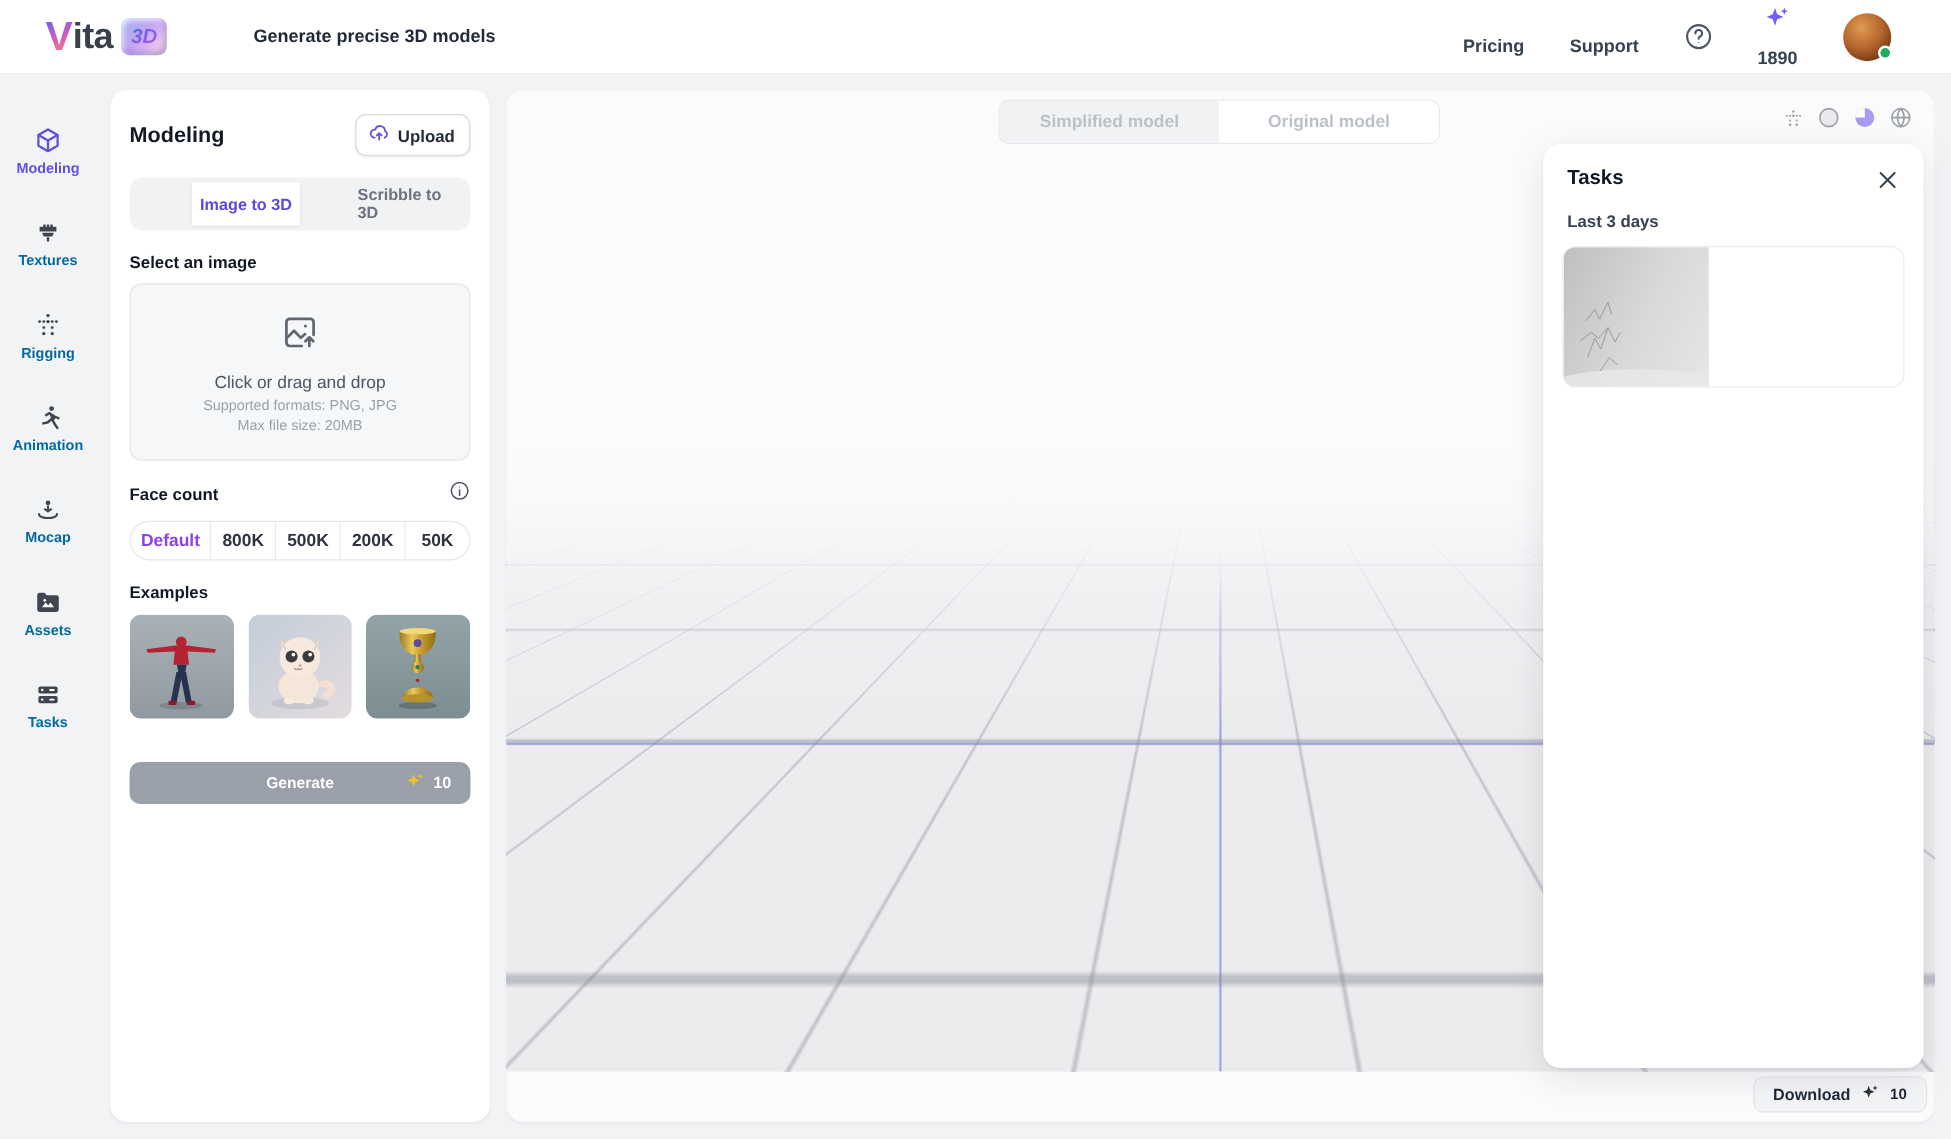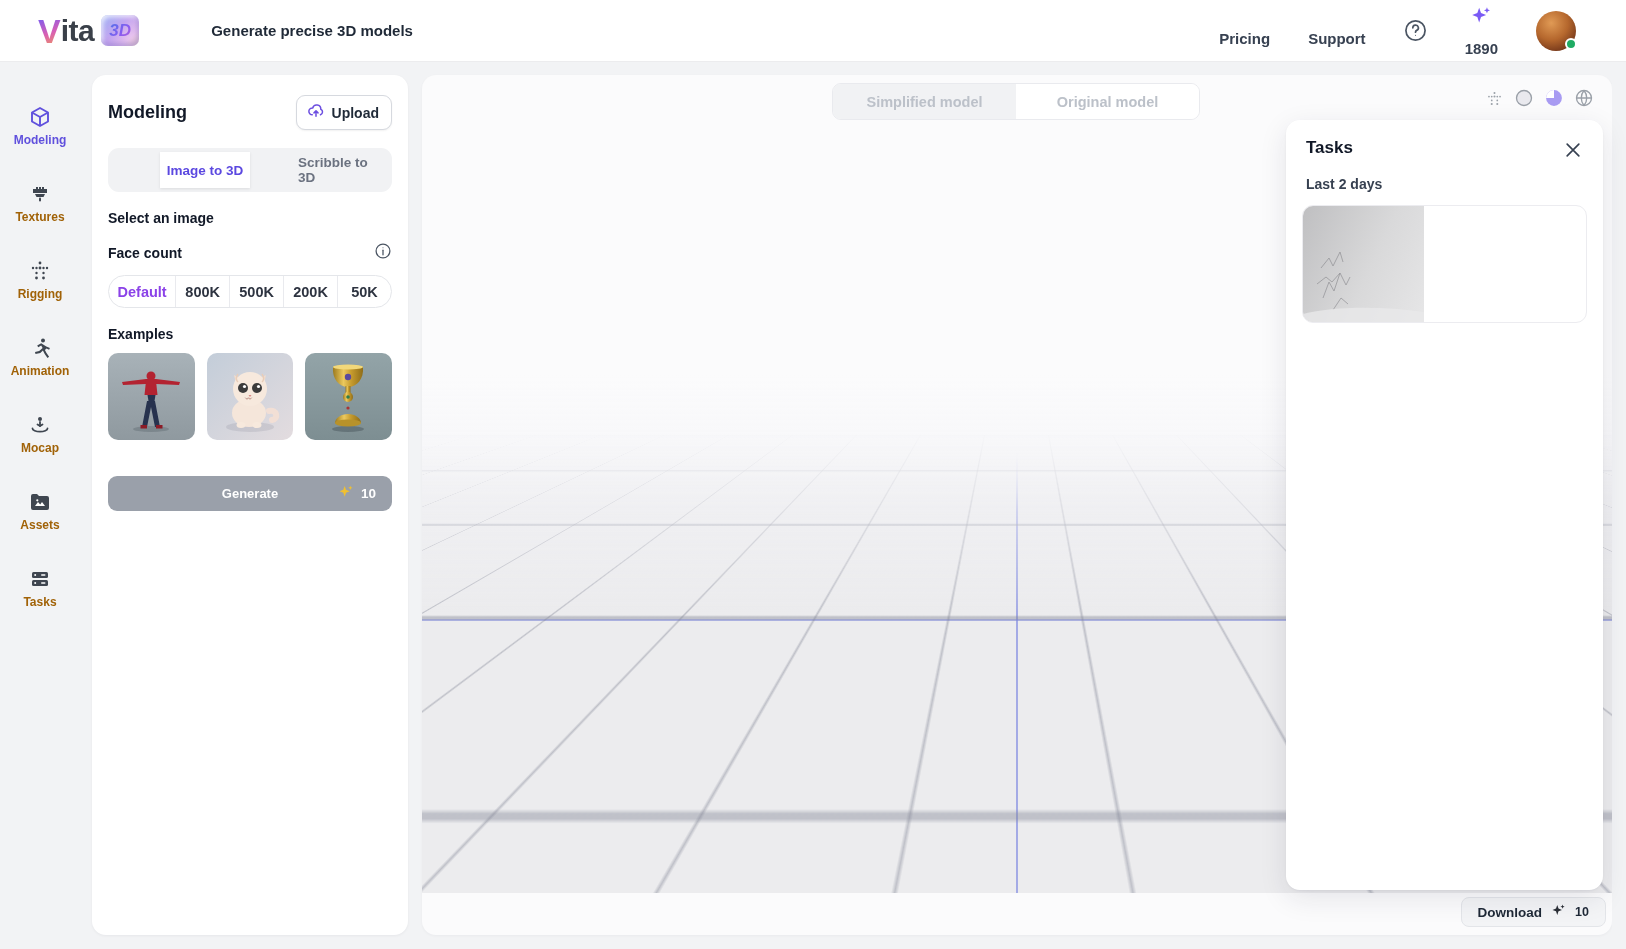--- a/index.html
+++ b/index.html
@@ -30,21 +30,21 @@
   .credits .count { font-size:15px; font-weight:700; color:#374151; }
   .avatar { position:relative; width:40px; height:40px; border-radius:50%; cursor:pointer;
             background:radial-gradient(circle at 38% 30%, #e09a55 0%, #b5672d 45%, #74371a 80%, #4e2410 100%); }
   .avatar .dot { position:absolute; right:-1px; bottom:1px; width:12px; height:12px; border-radius:50%;
                  background:#1fab63; border:2px solid #ffffff; }
 
   
   .rail { position:absolute; left:0; top:62px; width:80px; bottom:0; }
   .rail-item { position:absolute; left:0; width:80px; display:flex; flex-direction:column; align-items:center;
                gap:4px; cursor:pointer; color:#3f4650; }
-  .rail-item .lbl { font-size:12px; font-weight:600; color:#a16207; }
+  .rail-item .lbl { font-size:12px; font-weight:600; color:#0369a1; }
   .rail-item.active, .rail-item.active .lbl { color:#6050dd; }
   .rail-item svg { display:block; }
 
   
   .panel { position:absolute; left:92px; top:75px; width:316px; height:860px; background:#ffffff;
            border-radius:14px; box-shadow:0 1px 3px rgba(20,20,40,.05); padding:20px 16px; }
   .panel-head { display:flex; align-items:center; justify-content:space-between; }
   .panel-title { font-size:18px; font-weight:700; color:#111827; }
   .upload-btn { display:flex; align-items:center; gap:7px; padding:6px 12px 6px 10px; background:#fff;
                 border:1px solid #d6d9df; border-radius:9px; box-shadow:0 1px 2px rgba(0,0,0,.06); cursor:pointer; }
@@ -258,20 +258,33 @@
       </button>
     </div>
 
     <div class="tabgroup">
       <div class="tab active">Image to 3D</div>
       <div class="tab">Scribble to 3D</div>
     </div>
 
     <div class="sect-label">Select an image</div>
 
+    <div class="dropzone">
+      <span>
+        <svg width="34" height="34" viewBox="0 0 24 24" fill="none" stroke="#5f6670" stroke-width="1.6" stroke-linecap="round" stroke-linejoin="round">
+          <path d="M20 13.5V6a2 2 0 0 0-2-2H6a2 2 0 0 0-2 2v12a2 2 0 0 0 2 2h7"></path>
+          <circle cx="15.2" cy="8.2" r="0.9" fill="#5f6670" stroke="none"></circle>
+          <path d="M4 15.5l4.5-4.5 4 4.2 2.5-2.2"></path>
+          <path d="M17.5 20v-5M15.2 17.2l2.3-2.3 2.3 2.3"></path>
+        </svg>
+      </span>
+      <div class="dz-line1">Click or drag and drop</div>
+      <div class="dz-line2">Supported formats: PNG, JPG</div>
+      <div class="dz-line3">Max file size: 20MB</div>
+    </div>
 
     <div class="fc-row">
       <div class="sect-label" style="margin-top:0">Face count</div>
       <span>
         <svg width="18" height="18" viewBox="0 0 24 24" fill="none" stroke="#4b5563" stroke-width="1.7">
           <circle cx="12" cy="12" r="9.2"></circle>
             <path d="M12 11v6" stroke-linecap="round"></path>
             <circle cx="12" cy="7.6" r="0.7" fill="#4b5563" stroke="none"></circle>
         </svg>
       </span>
@@ -437,21 +450,21 @@
 
   <div class="tasks-panel">
     <div class="tp-head">
       <div class="tp-title">Tasks</div>
       <div class="tp-close">
         <svg width="20" height="20" viewBox="0 0 24 24" fill="none" stroke="#374151" stroke-width="2" stroke-linecap="round">
           <path d="M5 5l14 14M19 5L5 19"></path>
         </svg>
       </div>
     </div>
-    <div class="tp-filter">Last 2 days</div>
+    <div class="tp-filter">Last 3 days</div>
 
     <div class="task-card">
       <div class="task-thumb">
         <svg width="121" height="118" viewBox="0 0 121 118">
           <g stroke="#85858a" stroke-width="0.8" fill="none" opacity="0.75">
             <path d="M18 62l8-10 4 8 7-14 3 10"></path>
             <path d="M20 92l6-16 5 9 6-18 6 12 4-8"></path>
             <path d="M14 78l9-7 6 5 8-9"></path>
             <path d="M30 104l8-12 7 6"></path>
           </g>

